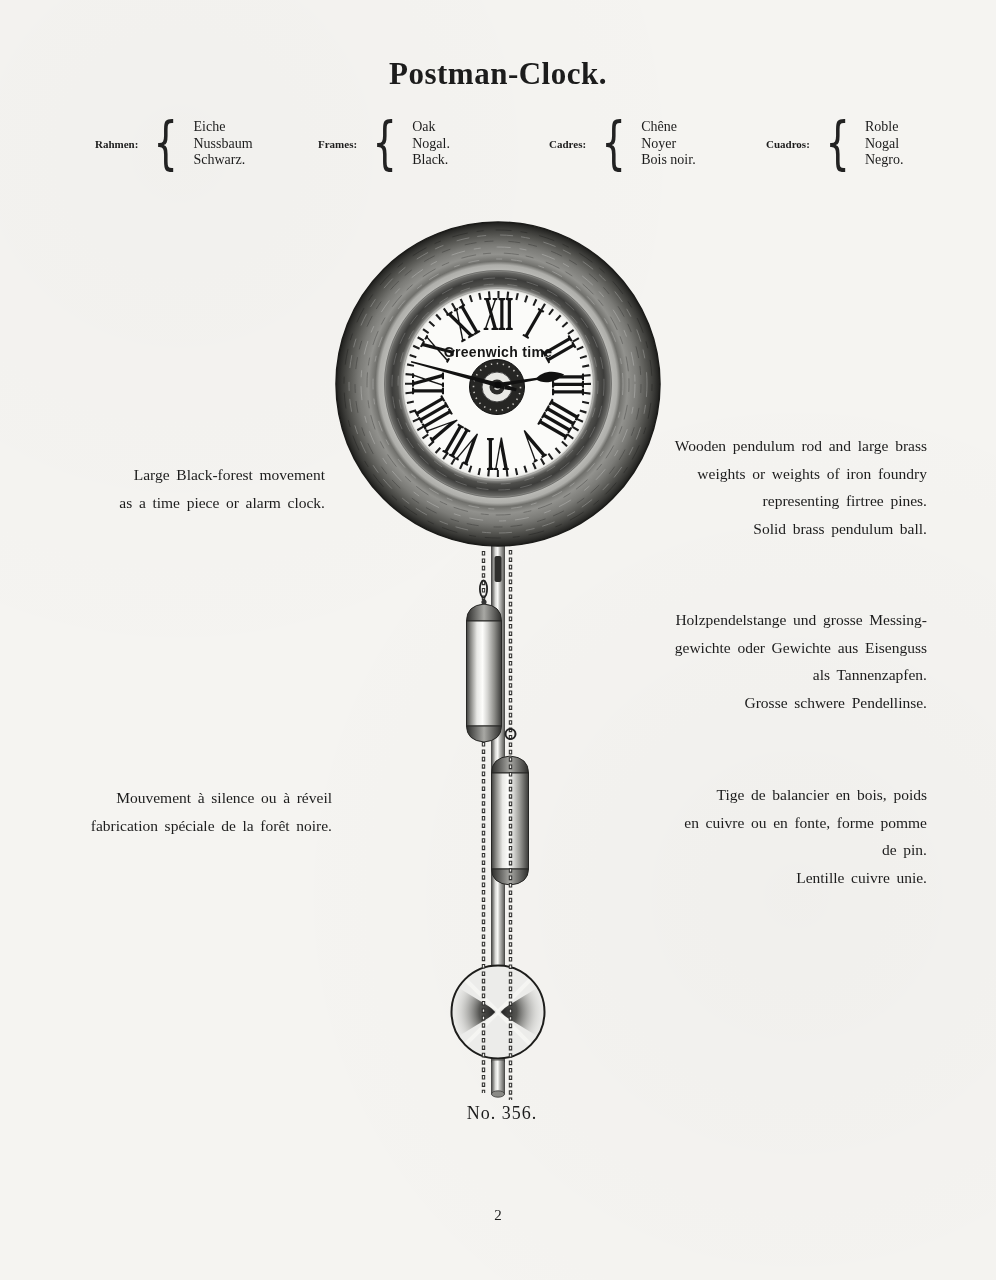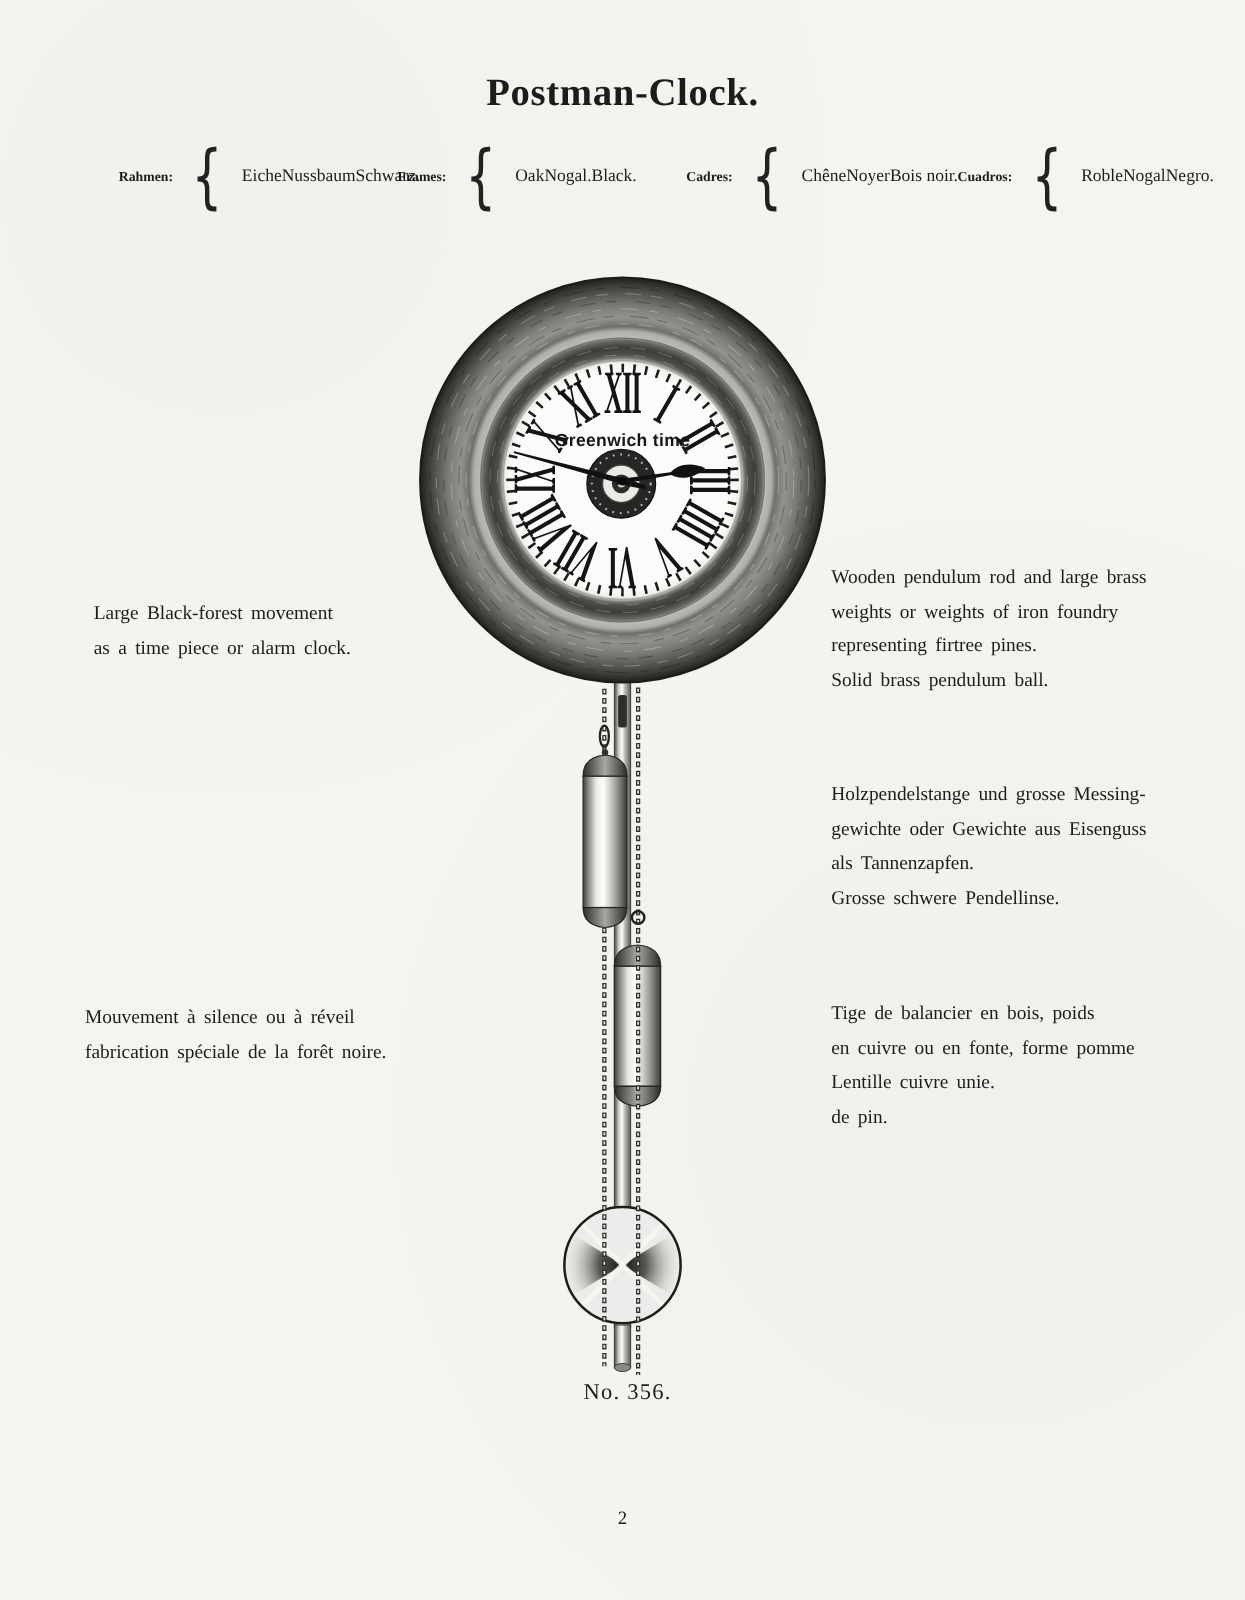--- a/index.html
+++ b/index.html
@@ -20,24 +20,24 @@
   .opt-group{
     position:absolute;top:119px;
     display:flex;align-items:center;gap:11px;
   }
   .opt-label{font-weight:bold;font-size:11px;white-space:nowrap;text-align:center;}
   .brace{
     font-family:"DejaVu Sans", sans-serif;
     font-size:52px;line-height:.9;font-weight:normal;
     transform:scaleY(1.08) scaleX(.75);color:#222;
   }
-  .opt-lines{display:flex;flex-direction:row;font-size:14px;line-height:16.5px;white-space:nowrap;}
+  .opt-lines{display:flex;flex-direction:column;font-size:14px;line-height:16.5px;white-space:nowrap;}
   .note{
-    position:absolute;text-align:left;
-    font-size:15.5px;line-height:27.5px;word-spacing:.18em;margin-top:16px;
+    position:absolute;text-align:right;
+    font-size:15.5px;line-height:27.5px;word-spacing:.18em;
   }
   .note div{white-space:nowrap;}
   .n-l1{left:75px;top:461px;width:250px;}
   .n-l2{left:75px;top:624px;width:250px;}
   .n-l3{left:68px;top:784px;width:264px;}
   .n-r1{left:665px;top:432px;width:262px;}
   .n-r2{left:665px;top:606px;width:262px;}
   .n-r3{left:665px;top:781px;width:262px;}
   .caption{
     position:absolute;top:1103px;left:402px;width:200px;
@@ -110,22 +110,22 @@
   </div>
   <div class="note n-r2">
     <div>Holzpendelstange und grosse Messing-</div>
     <div>gewichte oder Gewichte aus Eisenguss</div>
     <div>als Tannenzapfen.</div>
     <div>Grosse schwere Pendellinse.</div>
   </div>
   <div class="note n-r3">
     <div>Tige de balancier en bois, poids</div>
     <div>en cuivre ou en fonte, forme pomme</div>
+    <div>de pin.</div>
     <div>Lentille cuivre unie.</div>
-    <div>de pin.</div>
   </div>
 
   <svg class="illus" viewBox="316 206 368 905">
     <defs>
       <radialGradient id="bezel" cx="50%" cy="50%" r="50%">
         <stop offset="0" stop-color="#fbfbf9"></stop>
         <stop offset="0.545" stop-color="#fbfbf9"></stop>
         <stop offset="0.578" stop-color="#f1f1ee"></stop>
         <stop offset="0.588" stop-color="#cfcfcb"></stop>
         <stop offset="0.602" stop-color="#7c7c79"></stop>

